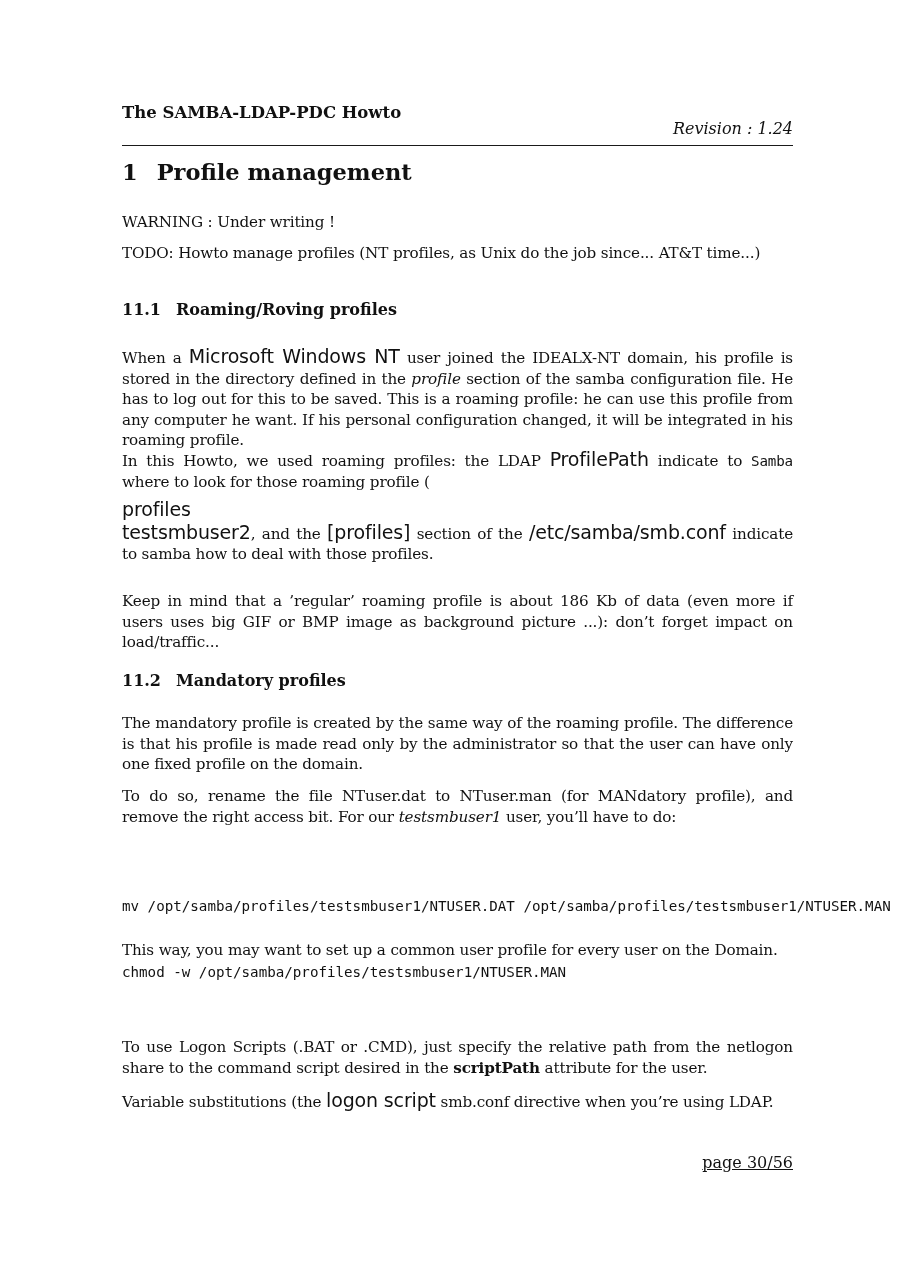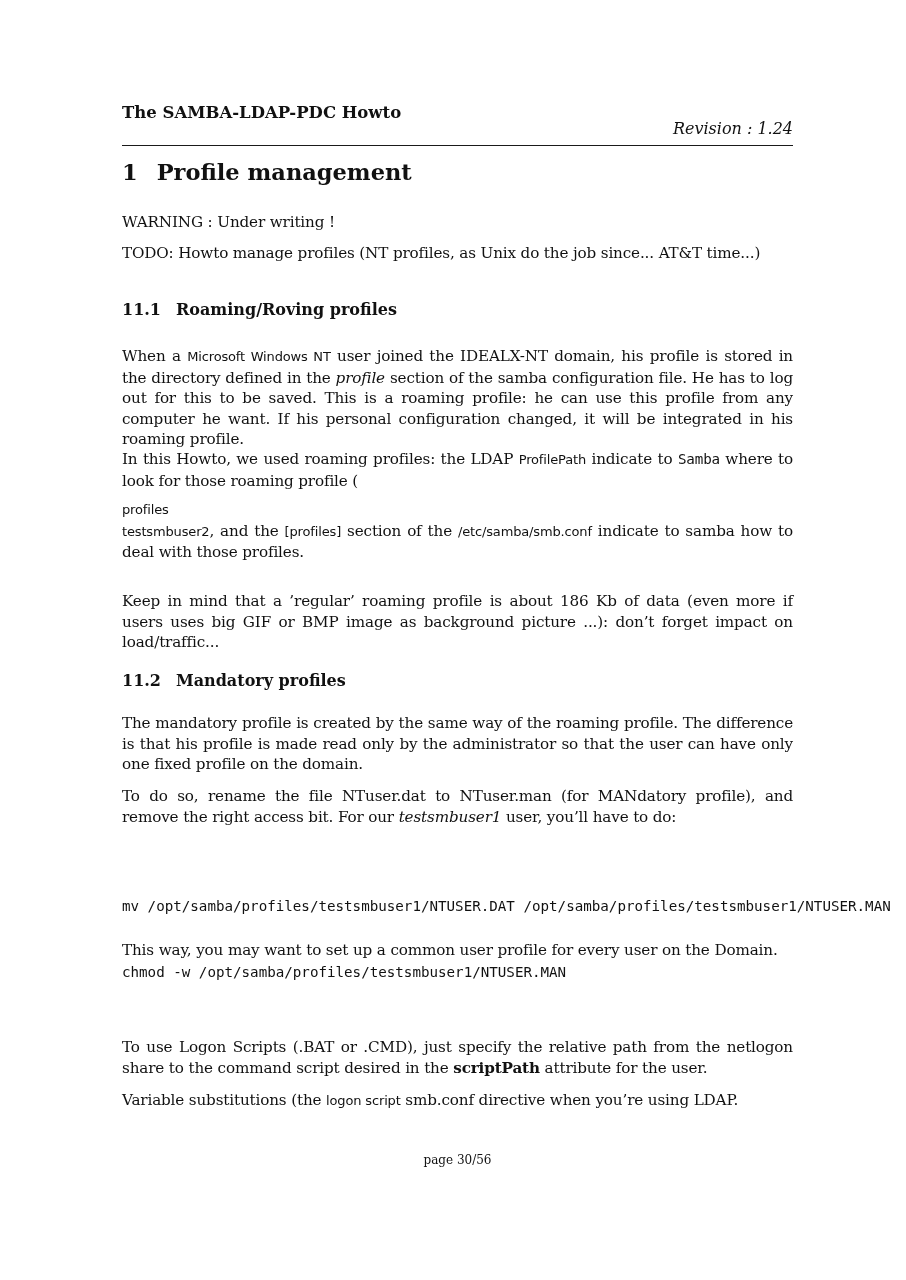--- a/index.html
+++ b/index.html
@@ -38,34 +38,34 @@
     line-height: 20.6px;
     letter-spacing: -0.15px;
     text-align: justify;
     margin: 0;
   }
   .body.noj { text-align: left; }
   
   .rm { }
   .it { font-style: italic; }
   .bf { font-weight: bold; }
-  .sf { font-family: "DejaVu Sans", sans-serif; font-size: 13px; }
+  .sf { font-family: "DejaVu Sans", sans-serif; font-size: 19px; }
   .tt { font-family: "DejaVu Sans Mono", monospace; font-size: 14.2px; }
   
   .code {
     font-family: "DejaVu Sans Mono", monospace;
     font-size: 14.2px;
     line-height: 22px;
     white-space: pre;
     width: auto;
     margin: 0;
   }
   .code-line { white-space: pre; }
   
-  .footer { text-align: center; font-size: 12px; }
+  .footer { text-align: right; font-size: 16px; text-decoration: underline; }
 </style>
 </head>
 <body>
 
 <div class="page">
 
   <div class="block header" style="top: 103px;">
     <span class="header-title">The SAMBA-LDAP-PDC Howto</span>
     <span class="header-revision">Revision : 1.24</span>
   </div>

